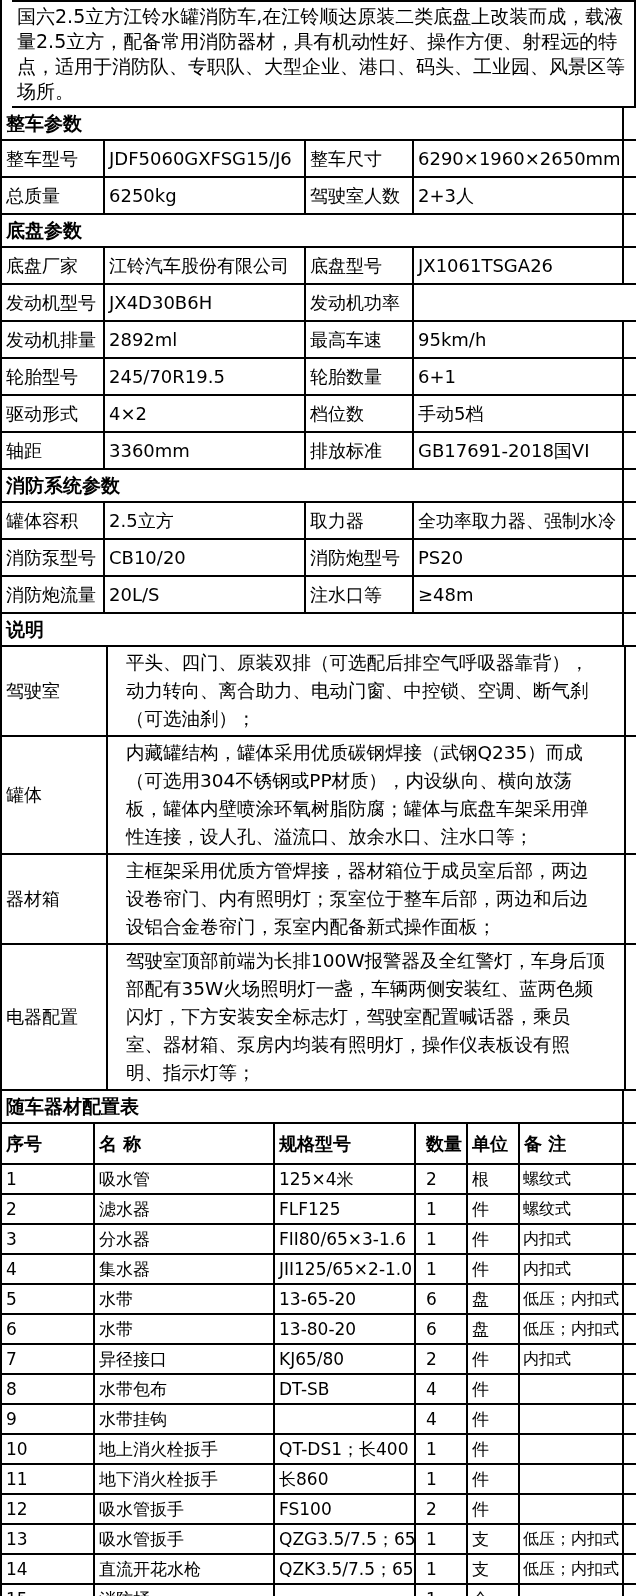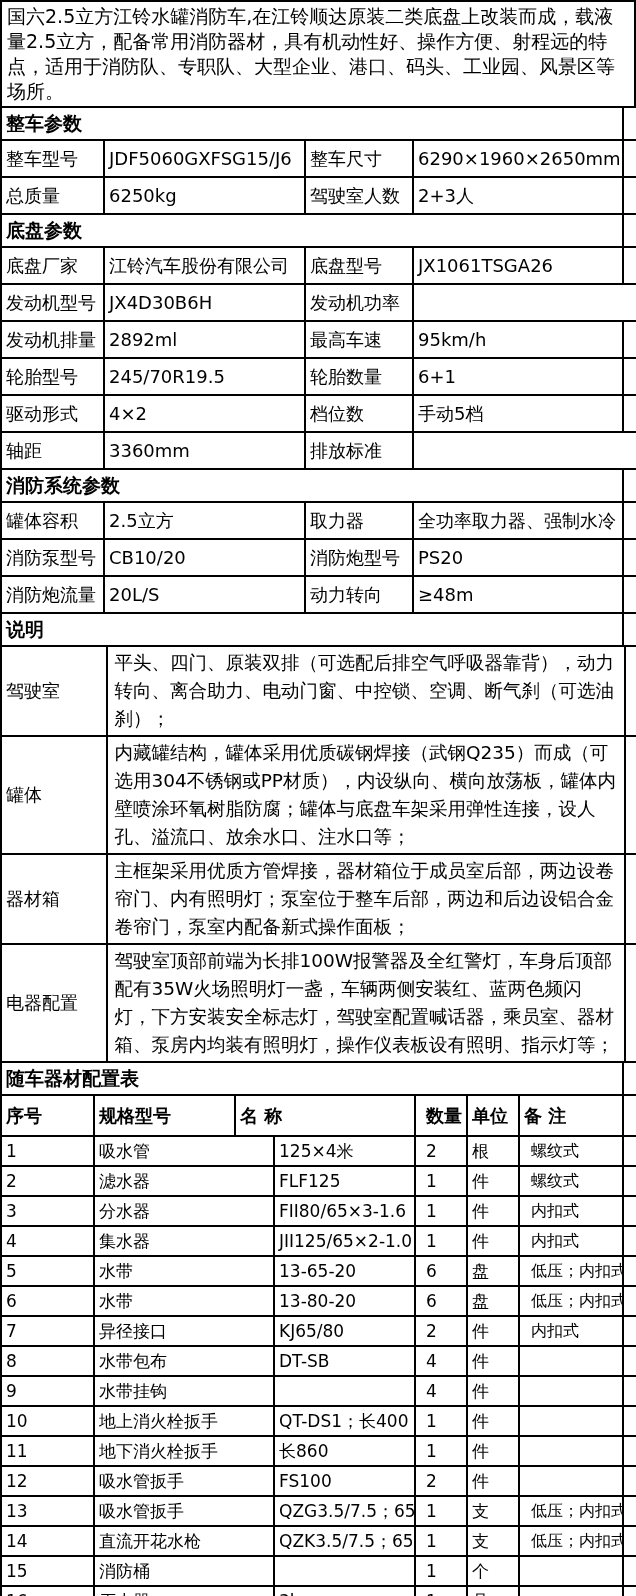--- a/index.html
+++ b/index.html
@@ -5,44 +5,44 @@
   * { margin:0; padding:0; }
   html,body { background:#ffffff; }
   body {
     width:636px; color:#000;
     font-family:"DejaVu Sans","Liberation Sans",sans-serif;
   }
   .doc { width:636px; box-sizing:border-box; border-left:2px solid #000; }
   .intro {
     box-sizing:border-box; min-height:80px;
     border-top:2px solid #000; border-right:2px solid #000; border-bottom:2px solid #000;
-    padding:2px 5px; font-size:19px; line-height:25px;
+    padding:2px 5px; font-size:19px; line-height:25px;margin-left:10px;
   }
   .row { display:flex; align-items:stretch; border-bottom:2px solid #000; }
   .cell {
     box-sizing:border-box; border-right:2px solid #000;
     padding:0 4px; display:flex; align-items:center; overflow:hidden;
   }
   .nowrap { white-space:nowrap; }
   .gutter { border-right:none; flex:1 0 10px; padding:0; }
   .sec-row { height:31px; }
   .head-cell { width:622px; font-weight:bold; font-size:19px; }
   .spec-row { height:35px; font-size:18px; }
   .c1 { width:103px; } .c2 { width:201px; } .c3 { width:108px; } .c4 { width:210px; }
   .note-row { font-size:18.5px; }
   .note-label { width:117px; font-size:18px; }
   .note-text {
-    width:573px; display:block; padding:2px 6px;
+    width:573px; display:block; padding:2px 18px;
     line-height:28px; white-space:normal; align-items:flex-start;
   }
   .equip-head { height:39px; font-weight:bold; font-size:18px; }
   .equip-row { height:28px; font-size:17px; }
   .e1 { width:93px; } .e2 { width:180px; } .e3 { width:141px; }
   .e4 { width:52px;padding-left:10px; } .e5 { width:52px; } .e6 { width:104px; }
-  .equip-row .e6 { font-size:16px; padding:0 11px; }
+  .equip-row .e6 { font-size:16px; padding:0 3px; }
 </style>
 </head>
 <body>
 
 <div class="doc">
   <div class="intro">国六2.5立方江铃水罐消防车,在江铃顺达原装二类底盘上改装而成，载液量2.5立方，配备常用消防器材，具有机动性好、操作方便、射程远的特点，适用于消防队、专职队、大型企业、港口、码头、工业园、风景区等场所。</div>
   <div id="sections">
       <div class="row sec-row">
         <div class="cell head-cell nowrap">整车参数</div>
         <div class="cell gutter"></div>
@@ -96,20 +96,21 @@
         <div class="cell c1 nowrap">驱动形式</div>
         <div class="cell c2 nowrap">4×2</div>
         <div class="cell c3 nowrap">档位数</div>
         <div class="cell c4 nowrap">手动5档</div>
         <div class="cell gutter"></div>
       </div>
       <div class="row spec-row">
         <div class="cell c1 nowrap">轴距</div>
         <div class="cell c2 nowrap">3360mm</div>
         <div class="cell c3 nowrap">排放标准</div>
+        <div class="cell c4 nowrap">GB17691-2018国VI</div>
         <div class="cell gutter"></div>
       </div>
       <div class="row sec-row">
         <div class="cell head-cell nowrap">消防系统参数</div>
         <div class="cell gutter"></div>
       </div>
       <div class="row spec-row">
         <div class="cell c1 nowrap">罐体容积</div>
         <div class="cell c2 nowrap">2.5立方</div>
         <div class="cell c3 nowrap">取力器</div>
@@ -119,21 +120,21 @@
       <div class="row spec-row">
         <div class="cell c1 nowrap">消防泵型号</div>
         <div class="cell c2 nowrap">CB10/20</div>
         <div class="cell c3 nowrap">消防炮型号</div>
         <div class="cell c4 nowrap">PS20</div>
         <div class="cell gutter"></div>
       </div>
       <div class="row spec-row">
         <div class="cell c1 nowrap">消防炮流量</div>
         <div class="cell c2 nowrap">20L/S</div>
-        <div class="cell c3 nowrap">动力转向</div>
+        <div class="cell c3 nowrap">注水口等</div>
         <div class="cell c4 nowrap">≥48m</div>
         <div class="cell gutter"></div>
       </div>
       <div class="row sec-row">
         <div class="cell head-cell nowrap">说明</div>
         <div class="cell gutter"></div>
       </div>
       <div class="row note-row">
         <div class="cell note-label nowrap">驾驶室</div>
         <div class="cell note-text">平头、四门、原装双排（可选配后排空气呼吸器靠背），动力转向、离合助力、电动门窗、中控锁、空调、断气刹（可选油刹）；</div>
@@ -153,22 +154,22 @@
         <div class="cell note-label nowrap">电器配置</div>
         <div class="cell note-text">驾驶室顶部前端为长排100W报警器及全红警灯，车身后顶部配有35W火场照明灯一盏，车辆两侧安装红、蓝两色频闪灯，下方安装安全标志灯，驾驶室配置喊话器，乘员室、器材箱、泵房内均装有照明灯，操作仪表板设有照明、指示灯等；</div>
         <div class="cell gutter"></div>
       </div>
       <div class="row sec-row">
         <div class="cell head-cell nowrap">随车器材配置表</div>
         <div class="cell gutter"></div>
       </div>
       <div class="row equip-head">
         <div class="cell e1 nowrap">序号</div>
+        <div class="cell e2 nowrap">名 称</div>
         <div class="cell e3 nowrap">规格型号</div>
-        <div class="cell e2 nowrap">名 称</div>
         <div class="cell e4 nowrap">数量</div>
         <div class="cell e5 nowrap">单位</div>
         <div class="cell e6 nowrap">备 注</div>
         <div class="cell gutter"></div>
       </div>
       <div class="row equip-row">
         <div class="cell e1 nowrap">1</div>
         <div class="cell e2 nowrap">吸水管</div>
         <div class="cell e3 nowrap">125×4米</div>
         <div class="cell e4 nowrap">2</div>

